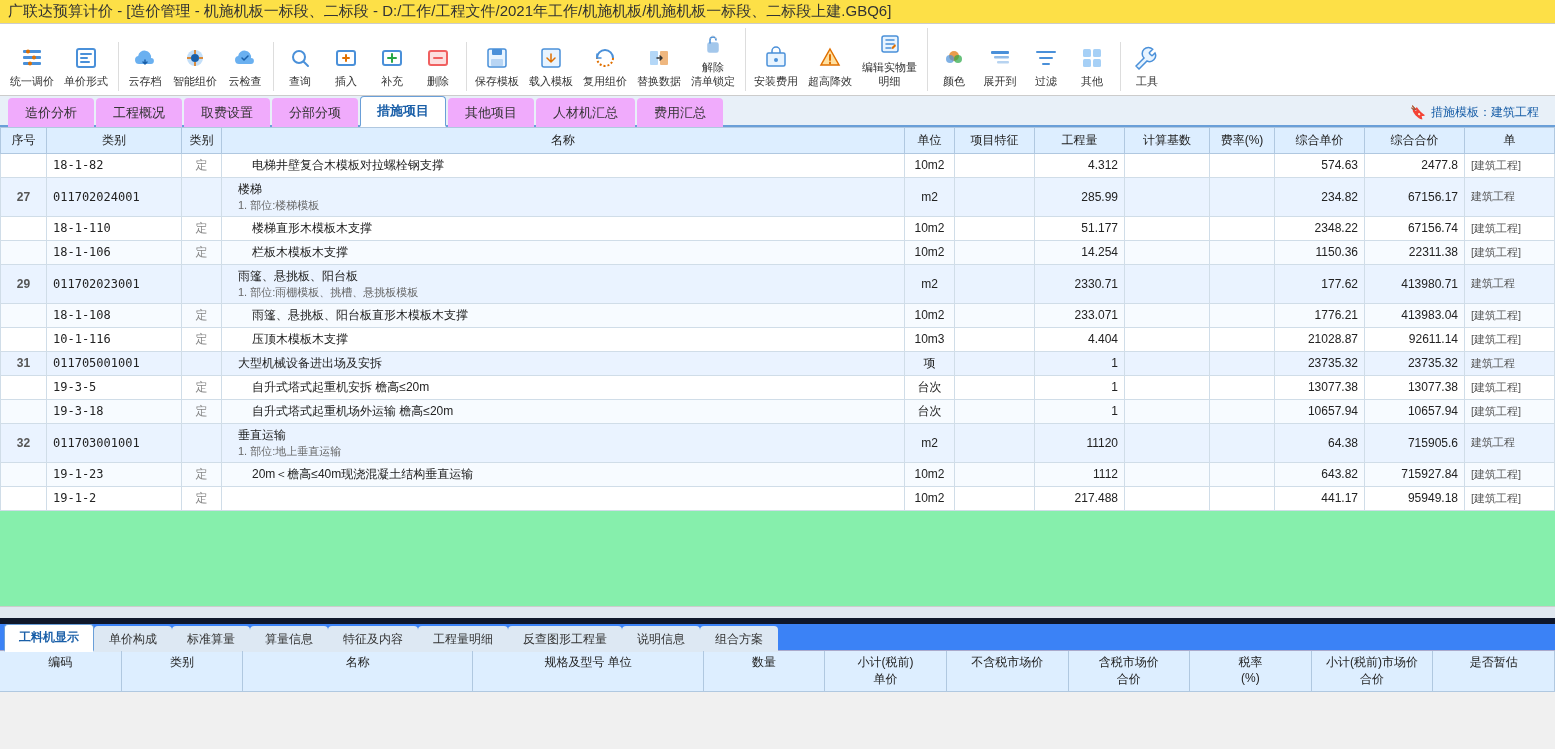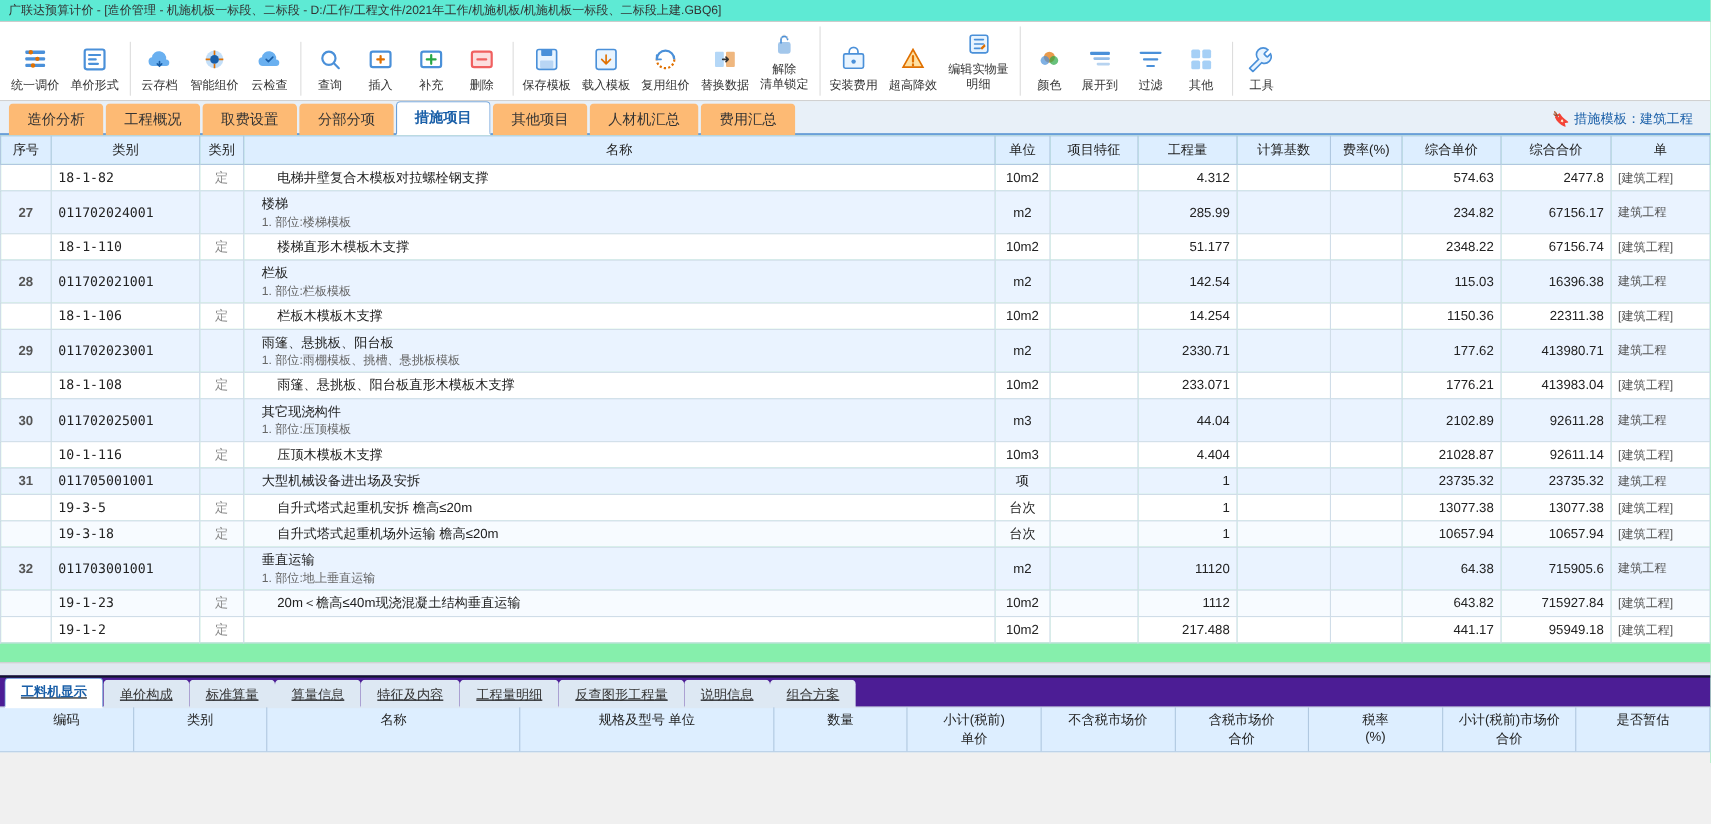--- a/index.html
+++ b/index.html
@@ -1,22 +1,22 @@
 <!DOCTYPE html>
 <html><head>
   <meta charset="utf-8">
   <style>
     * { box-sizing: border-box; margin: 0; padding: 0; }
     body { font-family: 'Microsoft YaHei', SimSun, sans-serif; font-size: 12px; background: #f0f0f0; overflow: hidden; }
 
     
     .title-bar {
-      background: #5eead4;
+      background: #fde047;
       padding: 2px 8px;
-      font-size: 11px;
+      font-size: 15px;
       color: #333;
       border-bottom: 1px solid #ccc;
       white-space: nowrap;
       overflow: hidden;
       text-overflow: ellipsis;
     }
 
     
     .toolbar {
       background: #fff;
@@ -71,21 +71,21 @@
       gap: 2px;
     }
     .tab-item {
       padding: 5px 16px;
       cursor: pointer;
       border: 1px solid transparent;
       border-bottom: none;
       border-radius: 4px 4px 0 0;
       font-size: 13px;
       color: #333;
-      background: #fdba74;
+      background: #f0abfc;
       margin-bottom: -2px;
     }
     .tab-item.active {
       background: #fff;
       border-color: #6a9fd8;
       color: #1a5fa8;
       font-weight: bold;
       border-bottom: 2px solid #fff;
     }
 
@@ -141,27 +141,26 @@
 
     .row-num {
       text-align: center;
       color: #555;
       font-weight: bold;
     }
     .name-subtext { color: #666; font-size: 11px; }
 
     
     .bottom-tabs {
-      background: #4c1d95;
-      border-top: 2px solid #0f172a;
+      background: #3b82f6;
+      border-top: 6px solid #0f172a;
       border-bottom: 1px solid #aac;
       display: flex;
       align-items: flex-end;
       padding: 0 4px;
-      text-decoration: underline;
     }
     .bottom-tab {
       padding: 4px 14px;
       cursor: pointer;
       border: 1px solid transparent;
       border-bottom: none;
       border-radius: 4px 4px 0 0;
       font-size: 12px;
       color: #333;
       background: #dde8f3;
@@ -518,37 +517,20 @@
           </td>
     <td class="center">10m2</td>
     <td></td>
     <td class="number">51.177</td>
     <td></td>
     <td></td>
     <td class="number">2348.22</td>
     <td class="number">67156.74</td>
     <td style="font-size:11px;color:#555">[建筑工程]</td>
   </tr>
-        <tr class="group-row">
-    <td class="row-num">28</td>
-    <td style="font-family:monospace;font-size:12px">011702021001</td>
-    <td class="center" style="color:#333"></td>
-    <td style="padding-left:16px">
-            <div>栏板</div>
-            <div class="name-subtext">1. 部位:栏板模板</div>
-          </td>
-    <td class="center">m2</td>
-    <td></td>
-    <td class="number">142.54</td>
-    <td></td>
-    <td></td>
-    <td class="number">115.03</td>
-    <td class="number">16396.38</td>
-    <td style="font-size:11px;color:#555">建筑工程</td>
-  </tr>
         <tr>
     <td class="row-num"></td>
     <td style="font-family:monospace;font-size:12px">18-1-106</td>
     <td class="center" style="color:#888">定</td>
     <td style="padding-left:30px">
             <div>栏板木模板木支撑</div>
           </td>
     <td class="center">10m2</td>
     <td></td>
     <td class="number">14.254</td>
@@ -583,37 +565,20 @@
             <div>雨篷、悬挑板、阳台板直形木模板木支撑</div>
           </td>
     <td class="center">10m2</td>
     <td></td>
     <td class="number">233.071</td>
     <td></td>
     <td></td>
     <td class="number">1776.21</td>
     <td class="number">413983.04</td>
     <td style="font-size:11px;color:#555">[建筑工程]</td>
-  </tr>
-        <tr class="group-row">
-    <td class="row-num">30</td>
-    <td style="font-family:monospace;font-size:12px">011702025001</td>
-    <td class="center" style="color:#333"></td>
-    <td style="padding-left:16px">
-            <div>其它现浇构件</div>
-            <div class="name-subtext">1. 部位:压顶模板</div>
-          </td>
-    <td class="center">m3</td>
-    <td></td>
-    <td class="number">44.04</td>
-    <td></td>
-    <td></td>
-    <td class="number">2102.89</td>
-    <td class="number">92611.28</td>
-    <td style="font-size:11px;color:#555">建筑工程</td>
   </tr>
         <tr>
     <td class="row-num"></td>
     <td style="font-family:monospace;font-size:12px">10-1-116</td>
     <td class="center" style="color:#888">定</td>
     <td style="padding-left:30px">
             <div>压顶木模板木支撑</div>
           </td>
     <td class="center">10m3</td>
     <td></td>

